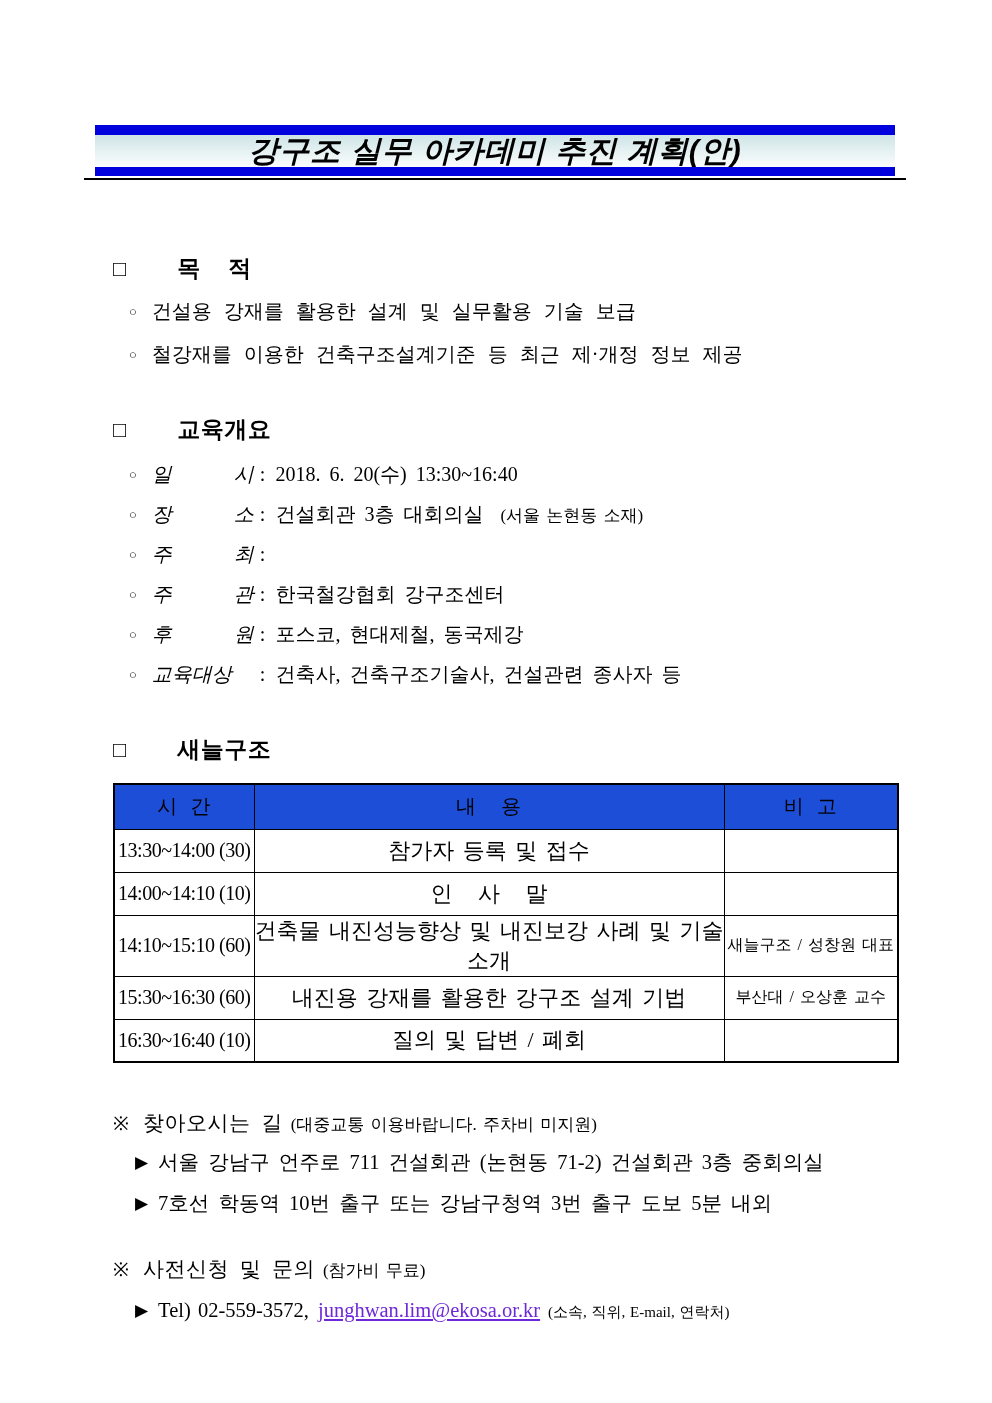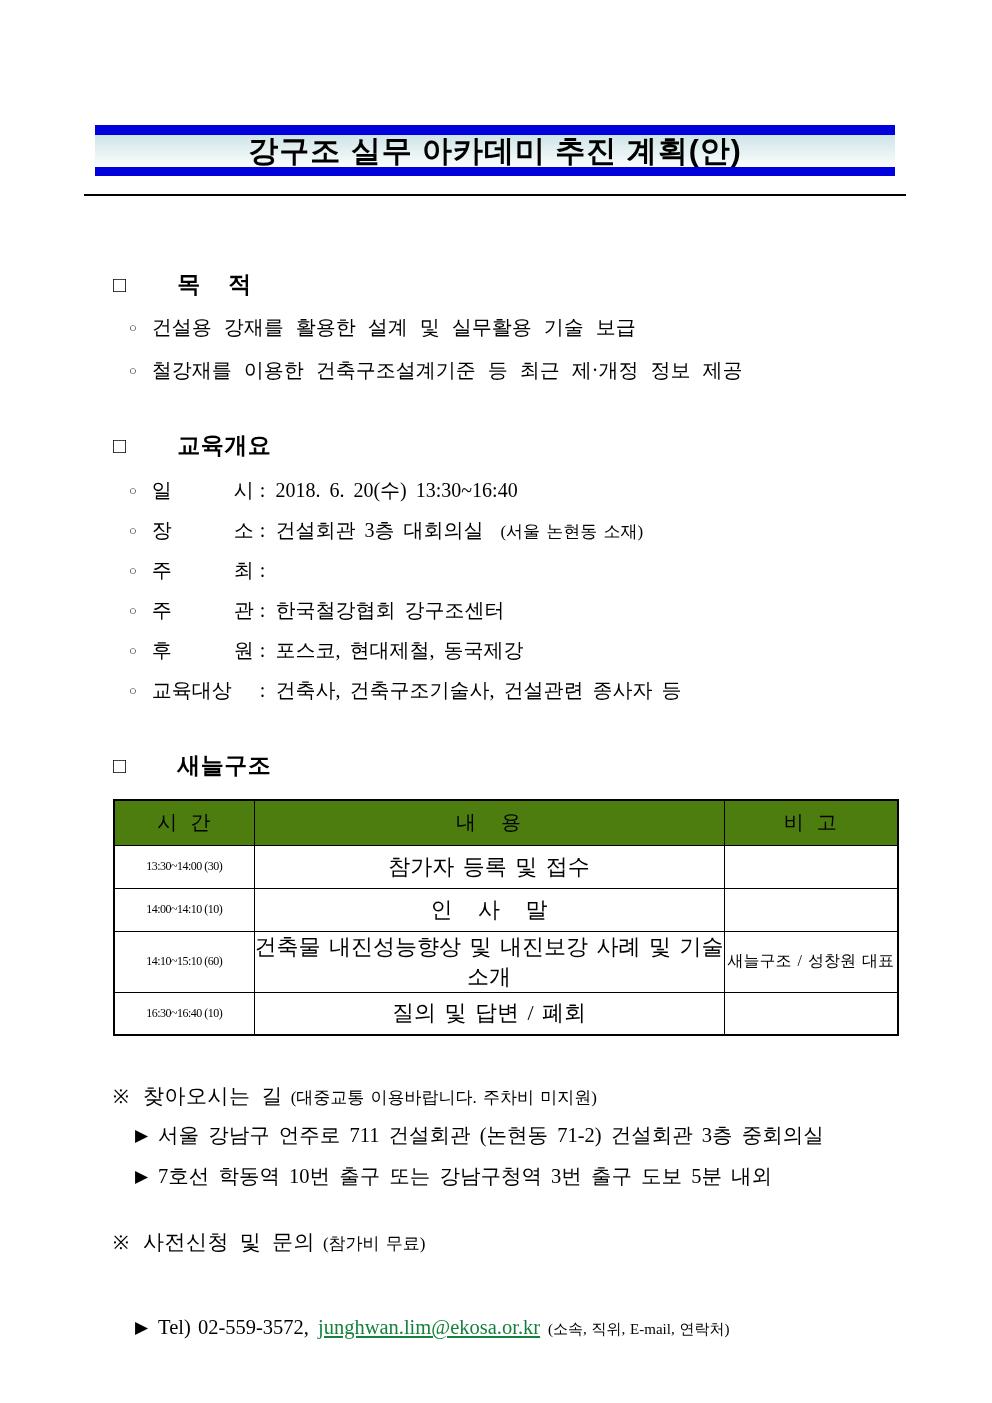--- a/index.html
+++ b/index.html
@@ -10,21 +10,22 @@
     font-family: "Liberation Serif", "DejaVu Serif", serif;
     color: #000000;
     position: relative;
     overflow: hidden;
   }
 
   
   .banner-wrap {
     margin: 125px 86px 0 84px;
     border-bottom: 2px solid #000000;
-    padding-bottom: 18px;
+    padding-bottom: 2px;
+    font-style: italic;
   }
   .banner {
     margin: 0 11px;
     border-top: 10px solid #0101dd;
     border-bottom: 9px solid #0101dd;
     background: linear-gradient(180deg, #cde3e6 0%, #e3f0f1 45%, #fbfdfd 100%);
     height: 51px;
     display: flex;
     align-items: center;
     justify-content: center;
@@ -89,51 +90,52 @@
     margin-right: 15px;
     position: relative;
     top: -2px;
   }
   .overview-item .item-label {
     display: inline-block;
     width: 102px;
     text-align: justify;
     text-align-last: justify;
     white-space: normal;
+    font-style: italic;
   }
   .overview-item .item-colon { margin: 0 10px 0 6px; }
   .overview-item .item-value { word-spacing: 4px; white-space: pre; }
   .overview-item .item-note { font-size: 17px; margin-left: 17px; word-spacing: 2px; }
 
   .schedule-heading { margin-top: 44px; }
 
   table.schedule {
     margin-top: 18px;
     border-collapse: collapse;
     width: 784px;
     table-layout: fixed;
   }
   table.schedule, table.schedule th, table.schedule td {
     border: 1px solid #000000;
   }
   table.schedule { border: 2px solid #000000; }
   table.schedule th {
-    background: #4d7c0f;
+    background: #1d4ed8;
     height: 45px;
     font-weight: 400;
     font-size: 20px;
     white-space: pre;
     letter-spacing: 1px;
   }
   table.schedule td {
     height: 43px;
     text-align: center;
     vertical-align: middle;
   }
-  td.cell-time { font-size: 12px; letter-spacing: -0.5px; }
+  td.cell-time { font-size: 20px; letter-spacing: -0.5px; }
   td.cell-content { font-size: 22px; white-space: pre-wrap; word-spacing: 3px; }
   td.cell-remark { font-size: 16px; word-spacing: 2px; }
 
   .note-block { margin-top: 46px; }
   .note-line {
     display: flex;
     align-items: baseline;
     font-size: 21px;
     word-spacing: 5px;
   }
@@ -152,25 +154,24 @@
   }
   .arrow-line .arrow {
     font-size: 17px;
     margin-right: 10px;
     position: relative;
     top: -1px;
   }
   .contact-block { margin-top: 36px; }
   .tel-line { margin-top: 13px; }
   .tel-line .email-link {
-    color: #15803d;
+    color: #6d28d9;
     text-decoration: underline;
     cursor: pointer;
     word-spacing: 0;
-    margin-top: 44px;
   }
   .tel-line .tel-text { word-spacing: 2px; }
   .tel-line .contact-note { font-size: 15px; margin-left: 8px; word-spacing: 1px; }
 </style>
 </head>
 <body>
 
 <div class="banner-wrap">
   <div class="banner">
     <span class="title-text">강구조 실무 아카데미 추진 계획(안)</span>
@@ -265,20 +266,25 @@
         <td class="cell-time">14:00~14:10 (10)</td>
         <td class="cell-content">인   사   말</td>
         <td class="cell-remark"></td>
       </tr>
       <tr>
         <td class="cell-time">14:10~15:10 (60)</td>
         <td class="cell-content">건축물 내진성능향상 및 내진보강 사례 및 기술 소개</td>
         <td class="cell-remark">새늘구조 / 성창원 대표</td>
       </tr>
       <tr>
+        <td class="cell-time">15:30~16:30 (60)</td>
+        <td class="cell-content">내진용 강재를 활용한 강구조 설계 기법</td>
+        <td class="cell-remark">부산대 / 오상훈 교수</td>
+      </tr>
+      <tr>
         <td class="cell-time">16:30~16:40 (10)</td>
         <td class="cell-content">질의 및 답변 / 폐회</td>
         <td class="cell-remark"></td>
       </tr>
     </tbody>
   </table>
 
   <div class="note-block">
     <div class="note-line">
       <span class="note-mark">※</span>

